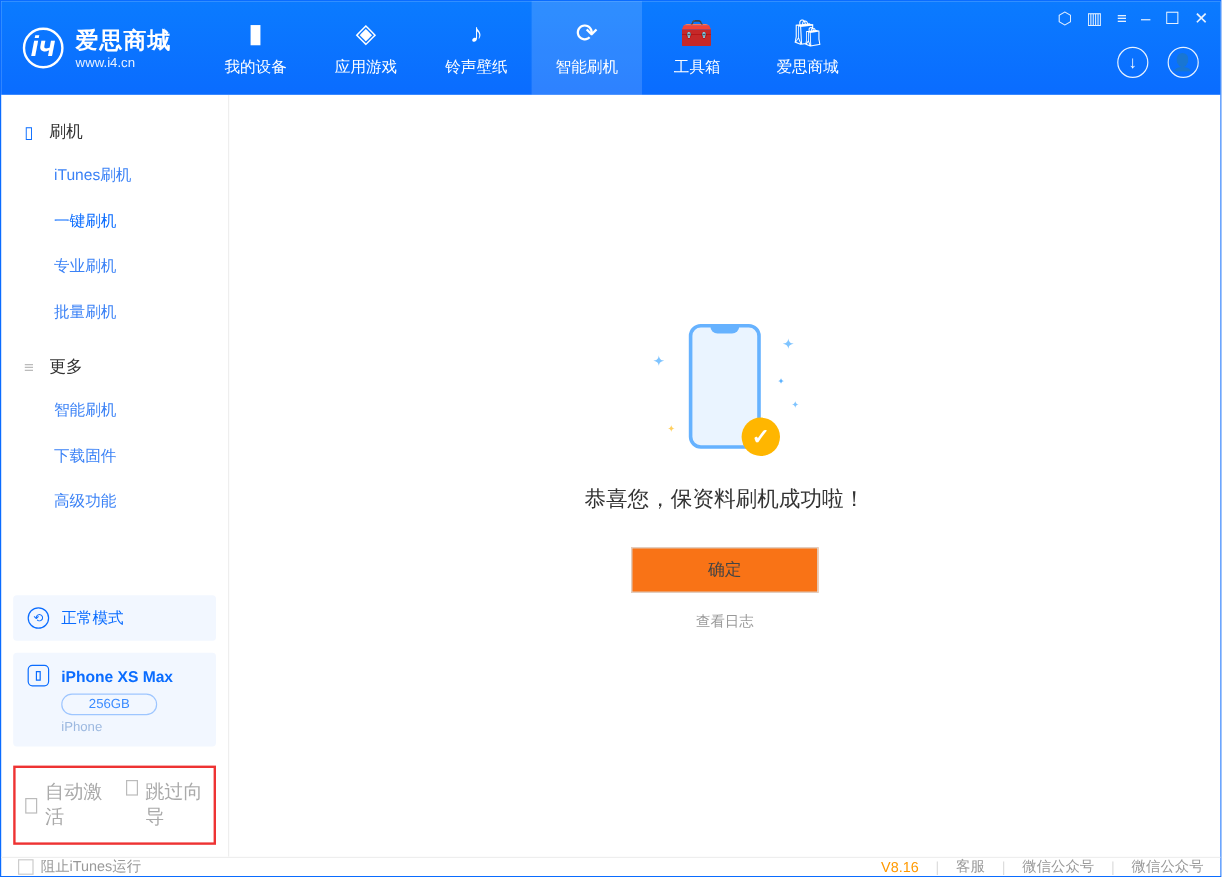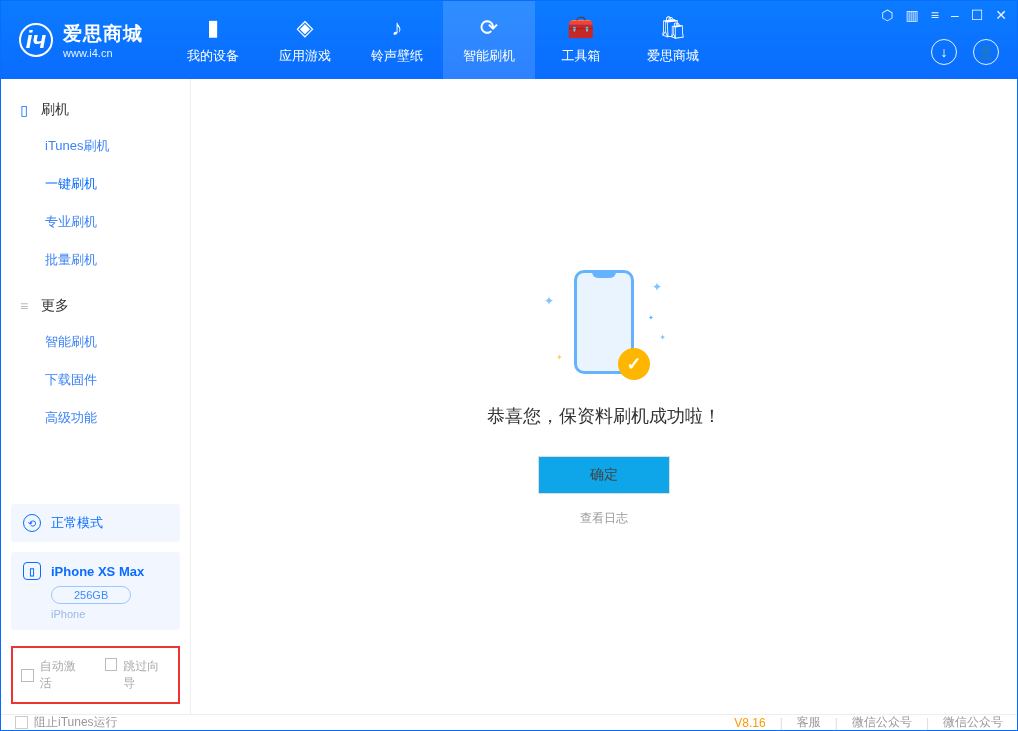--- a/index.html
+++ b/index.html
@@ -35,33 +35,33 @@
 
 .mode-box { margin: 10px; background: #f2f7ff; border-radius: 3px; padding: 10px 12px; display: flex; align-items: center; gap: 10px; color: #0a6cff; font-size: 13px; }
 .mode-box .m-icon { width: 18px; height: 18px; border: 1.5px solid #0a6cff; border-radius: 50%; display:flex; align-items:center; justify-content:center; font-size:10px; }
 
 .device-box { margin: 0 10px 10px; background: #f2f7ff; border-radius: 3px; padding: 10px 12px; color: #0a6cff; font-size: 13px; }
 .device-header { display:flex; align-items:center; gap:10px; font-weight:bold; }
 .device-header .d-icon { width:18px; height:18px; border:1.5px solid #0a6cff; border-radius:4px; display:flex; align-items:center; justify-content:center; font-size:10px;}
 .storage-badge { display:inline-block; margin:6px 0 4px 28px; padding:2px 22px; border:1px solid #9ec6ff; border-radius:10px; font-size:11px; color:#3b8bff; }
 .device-sub { margin-left:28px; font-size:11px; color:#9db9e0; }
 
-.checkbox-row { margin: 6px 10px 10px; border: 2px solid #e33; padding: 10px 8px; display: flex; gap: 18px; font-size: 12px; color: #aaa; align-items:center; }
+.checkbox-row { margin: 6px 10px 10px; border: 2px solid #e33; padding: 10px 8px; display: flex; gap: 18px; font-size: 16px; color: #aaa; align-items:center; }
 .cb { width: 13px; height: 13px; border: 1px solid #bbb; display:inline-block; }
 
 
 .main { flex: 1; display: flex; flex-direction: column; align-items: center; justify-content: center; position: relative; }
 .phone-illus { position: relative; width: 140px; height: 120px; margin-bottom: 18px; }
 .phone-rect { position:absolute; left:40px; top:4px; width:60px; height:104px; border:3px solid #66b2ff; border-radius:10px; background:#eaf4ff; }
 .phone-notch { position:absolute; left:58px; top:4px; width:24px; height:8px; background:#66b2ff; border-radius:0 0 6px 6px; }
 .check-badge { position:absolute; right:24px; bottom:6px; width:32px; height:32px; background:#ffb600; border-radius:50%; display:flex; align-items:center; justify-content:center; color:#fff; font-size:18px; font-weight:bold; }
 .sparkle { position:absolute; color:#7fc4ff; font-size:12px; }
 .sp1 { left:10px; top:28px; } .sp2 { right:12px; top:14px; } .sp3 { left:22px; bottom:24px; color:#ffcf5e; font-size:8px; } .sp4 { right:8px; bottom:44px; font-size:8px; } .sp5{ left:114px; top:48px; font-size:7px; color:#5eb3ff;}
 .success-title { font-size: 18px; color: #333; margin-bottom: 28px; }
-.ok-btn { width: 132px; height: 38px; border: 1px solid #ddd; background: #0ea5e9; font-size: 14px; color: #444; cursor: pointer; margin-bottom: 16px; }
+.ok-btn { width: 156px; height: 38px; border: 1px solid #ddd; background: #f97316; font-size: 14px; color: #444; cursor: pointer; margin-bottom: 16px; }
 .log-link { font-size: 12px; color: #999; cursor: pointer; }
 
 
 .footer { height: 16px; border-top: 1px solid #eee; display: flex; align-items: center; padding: 0 14px; font-size: 12px; color: #999; }
 .footer .cb { border-color:#ccc; }
 .footer-spacer { flex: 1; }
 .footer-right { display:flex; align-items:center; gap:14px; }
 .footer-right .sep { color:#ddd; }
 .flink { cursor:pointer; }
 .version { color:#ff9900; }

